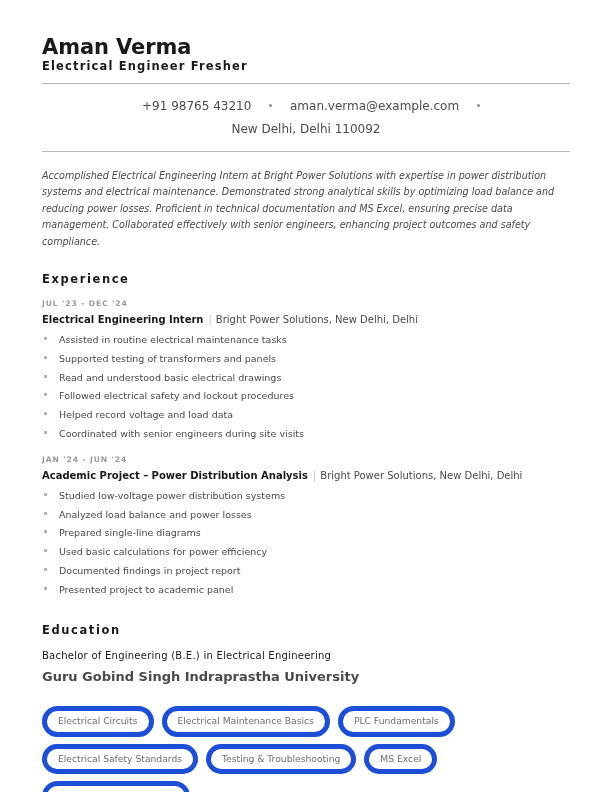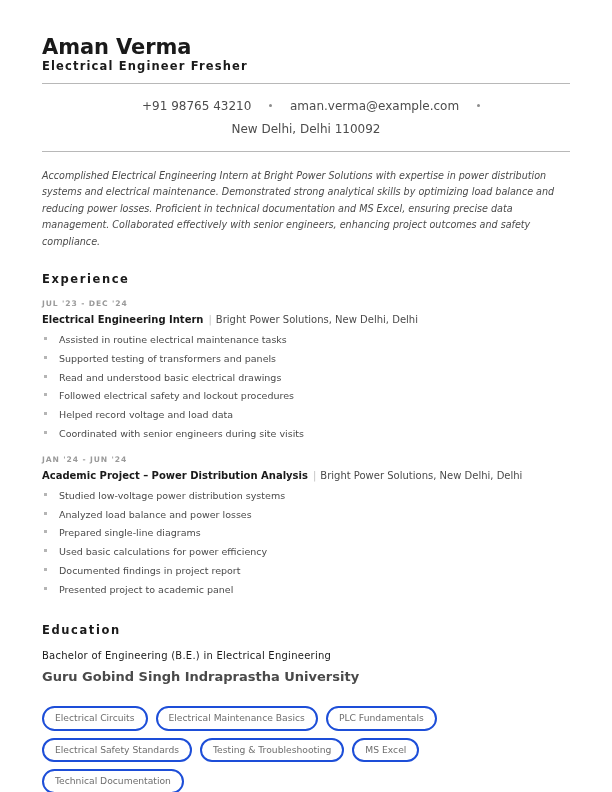--- a/index.html
+++ b/index.html
@@ -168,21 +168,21 @@
   }
 
   
   .chips {
     display: flex;
     flex-wrap: wrap;
     gap: 7px 8px;
     max-width: 520px;
   }
   .chip {
-    border: 2px solid #1d4ed8;
+    border: 5px solid #1d4ed8;
     border-radius: 999px;
     padding: 4px 11px 5px 11px;
     font-size: 9.2px;
     color: #6e6e6e;
     line-height: 1.25;
     white-space: nowrap;
     background: #ffffff;
   }
 </style>
 </head>

